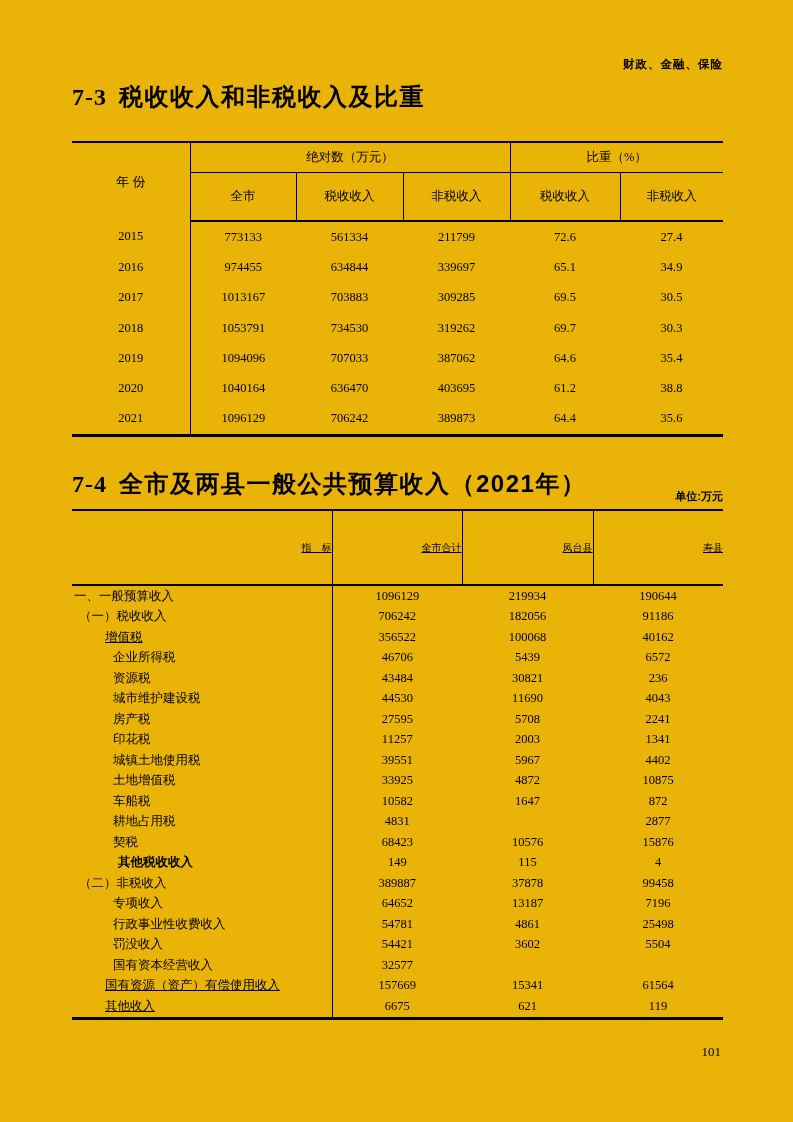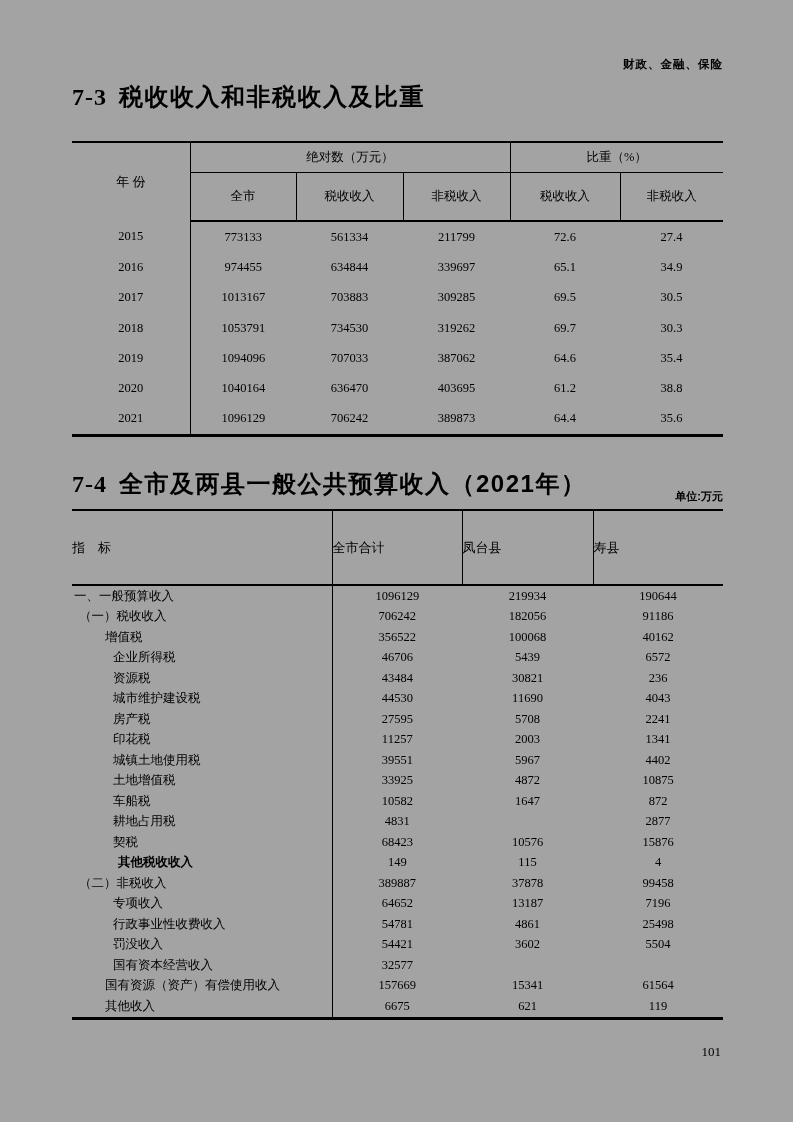--- a/index.html
+++ b/index.html
@@ -1,17 +1,17 @@
 <!DOCTYPE html>
 <html><head>
 <meta charset="utf-8">
 <style>
   html,body { margin:0; padding:0; background:#e8e8e8; }
   .sheet {
-    position:relative; width:793px; height:1122px; background:#a3a3a3;
+    position:relative; width:793px; height:1122px; background:#eab308;
     font-family:"Liberation Serif","DejaVu Serif",serif; color:#000;
     margin:0 auto; overflow:hidden;
   }
   .content { position:absolute; left:72px; top:0; width:651px; height:1122px; }
 
   .section-header {
     position:absolute; top:57px; right:0; font-size:11.5px; font-weight:bold;
     letter-spacing:1px;
   }
   .tbl-title { position:absolute; left:0; font-size:24px; font-weight:bold; white-space:nowrap; }
@@ -42,30 +42,30 @@
   .t3 tr.sub th.d { border-right:1px solid #000; }
   .t3 tbody td { height:30.3px; }
   .t3 tbody td:first-child { border-right:1.4px solid #000; }
 
   
   .t4 {
     position:absolute; top:509px; left:0; width:651px;
     border-top:2.5px solid #000; border-bottom:3px solid #000; font-size:12.5px;
   }
   .t4 thead th {
-    height:73px; border-bottom:2px solid #000; text-align:left;
-    vertical-align:middle; font-size:13px;
+    height:73px; border-bottom:2px solid #000; text-align:right;
+    vertical-align:middle; font-size:10px;text-decoration:underline;
   }
   .t4 thead th:not(:last-child) { border-right:1.2px solid #000; }
   .t4 tbody td { height:20.5px; text-align:center; vertical-align:middle; }
   .t4 tbody td:first-child { border-right:1.2px solid #000; }
   .t4 tbody td.lbl { text-align:left; }
   .t4 td.ind0 { padding-left:2px; }
   .t4 td.ind1 { padding-left:7px;margin-left:48px; }
-  .t4 td.ind2 { padding-left:33px; }
+  .t4 td.ind2 { padding-left:33px;text-decoration:underline; }
   .t4 td.ind3 { padding-left:41px; }
   .t4 td.ind4 { padding-left:46px;font-weight:bold; }
 </style>
 </head>
 <body>
 
 <div class="sheet">
   <div class="content">
 
     <div class="section-header">财政、金融、保险</div>

